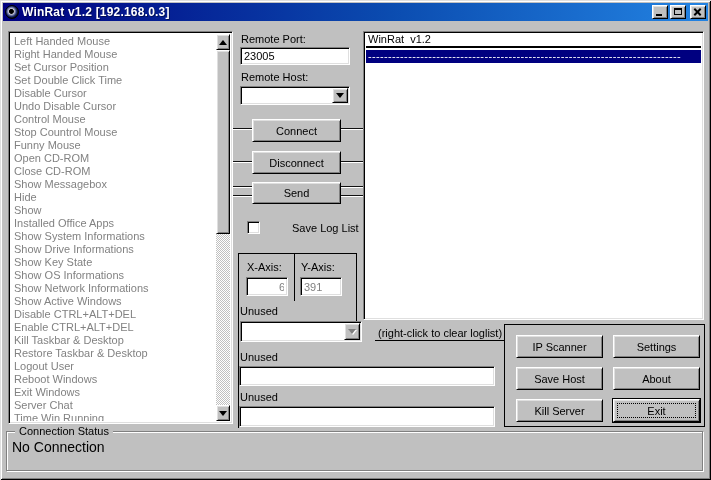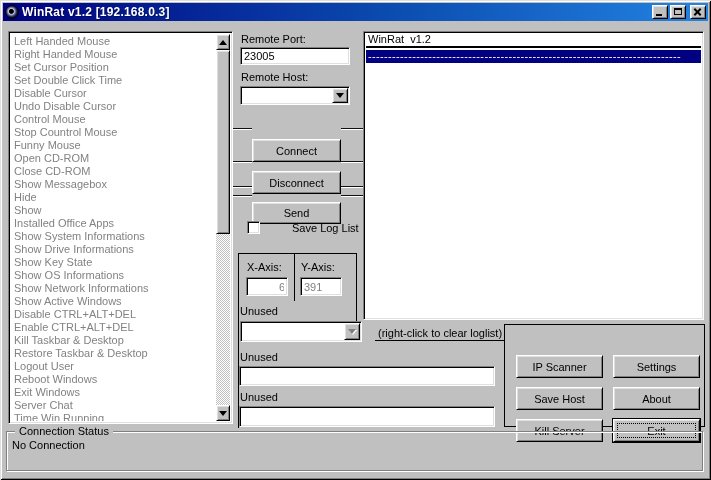--- a/index.html
+++ b/index.html
@@ -28,21 +28,21 @@
   .tb-btn.close{margin-left:2px;}
   .gl-min{position:absolute;left:3px;bottom:2px;width:6px;height:2px;background:#000;}
   .gl-max{position:absolute;left:3px;top:2px;width:8px;height:7px;border:1px solid #000;border-top:2px solid #000;}
   .gl-close{position:absolute;left:2px;top:5px;width:9px;height:2px;background:#000;transform:rotate(45deg);}
   .gl-close2{position:absolute;left:2px;top:5px;width:9px;height:2px;background:#000;transform:rotate(-45deg);}
   
   .sunken{background:#fff;border:1px solid;border-color:#808080 #fff #fff #808080;
     box-shadow:inset 1px 1px 0 #000, inset -1px -1px 0 #dfdfdf;}
   .btn{position:absolute;background:#c0c0c0;border:1px solid;border-color:#fff #000 #000 #fff;
     box-shadow:inset 1px 1px 0 #dfdfdf, inset -1px -1px 0 #808080;
-    display:flex;align-items:center;justify-content:center;font-size:11px;cursor:default;margin-top:20px;}
+    display:flex;align-items:center;justify-content:center;font-size:11px;cursor:default;}
   .btn.default{box-shadow:0 0 0 1px #000, inset 1px 1px 0 #dfdfdf, inset -1px -1px 0 #808080;}
   .btn.focused::after{content:"";position:absolute;left:3px;right:3px;top:3px;bottom:3px;border:1px dotted #000;}
   .lbl{position:absolute;white-space:nowrap;font-size:11px;}
   .field{position:absolute;font-size:11px;padding:1px 3px;background:#fff;color:#000;
     border:1px solid;border-color:#808080 #fff #fff #808080;
     box-shadow:inset 1px 1px 0 #000, inset -1px -1px 0 #dfdfdf;outline:none;}
   .field.disabled{color:#808080;}
   .blackline{position:absolute;background:#000;}
   .groove-h{position:absolute;height:2px;border-top:1px solid #111;border-bottom:1px solid #fff;}
   
@@ -83,21 +83,21 @@
     white-space:pre;color:#000;padding-left:2px;}
   .log-underline{position:absolute;left:2px;right:2px;top:14px;height:2px;background:#000;}
   .log-selected{position:absolute;left:2px;right:2px;top:18px;height:13px;line-height:13px;
     background:#000080;color:#fff;white-space:pre;overflow:hidden;padding-left:2px;letter-spacing:.35px;}
   
   .panel-border{position:absolute;left:504px;top:324px;width:201px;height:103px;border:1px solid #000;}
   
   .groupbox{position:absolute;left:6px;top:431px;width:697px;height:40px;
     border:1px solid #808080;box-shadow:inset 1px 1px 0 #fff, 1px 1px 0 #fff;}
   .groupbox .legend{position:absolute;top:-7px;left:8px;background:#c0c0c0;padding:0 4px;font-size:11px;}
-  .status-value{position:absolute;left:5px;top:7px;font-size:11px;}
+  .status-value{position:absolute;left:5px;top:7px;font-size:14px;}
 </style>
 </head>
 <body>
 
 <div class="window">
 
   <div class="titlebar">
     <div class="app-icon"></div>
     <div class="title-text">WinRat v1.2 [192.168.0.3]</div>
     <div class="tb-buttons">

